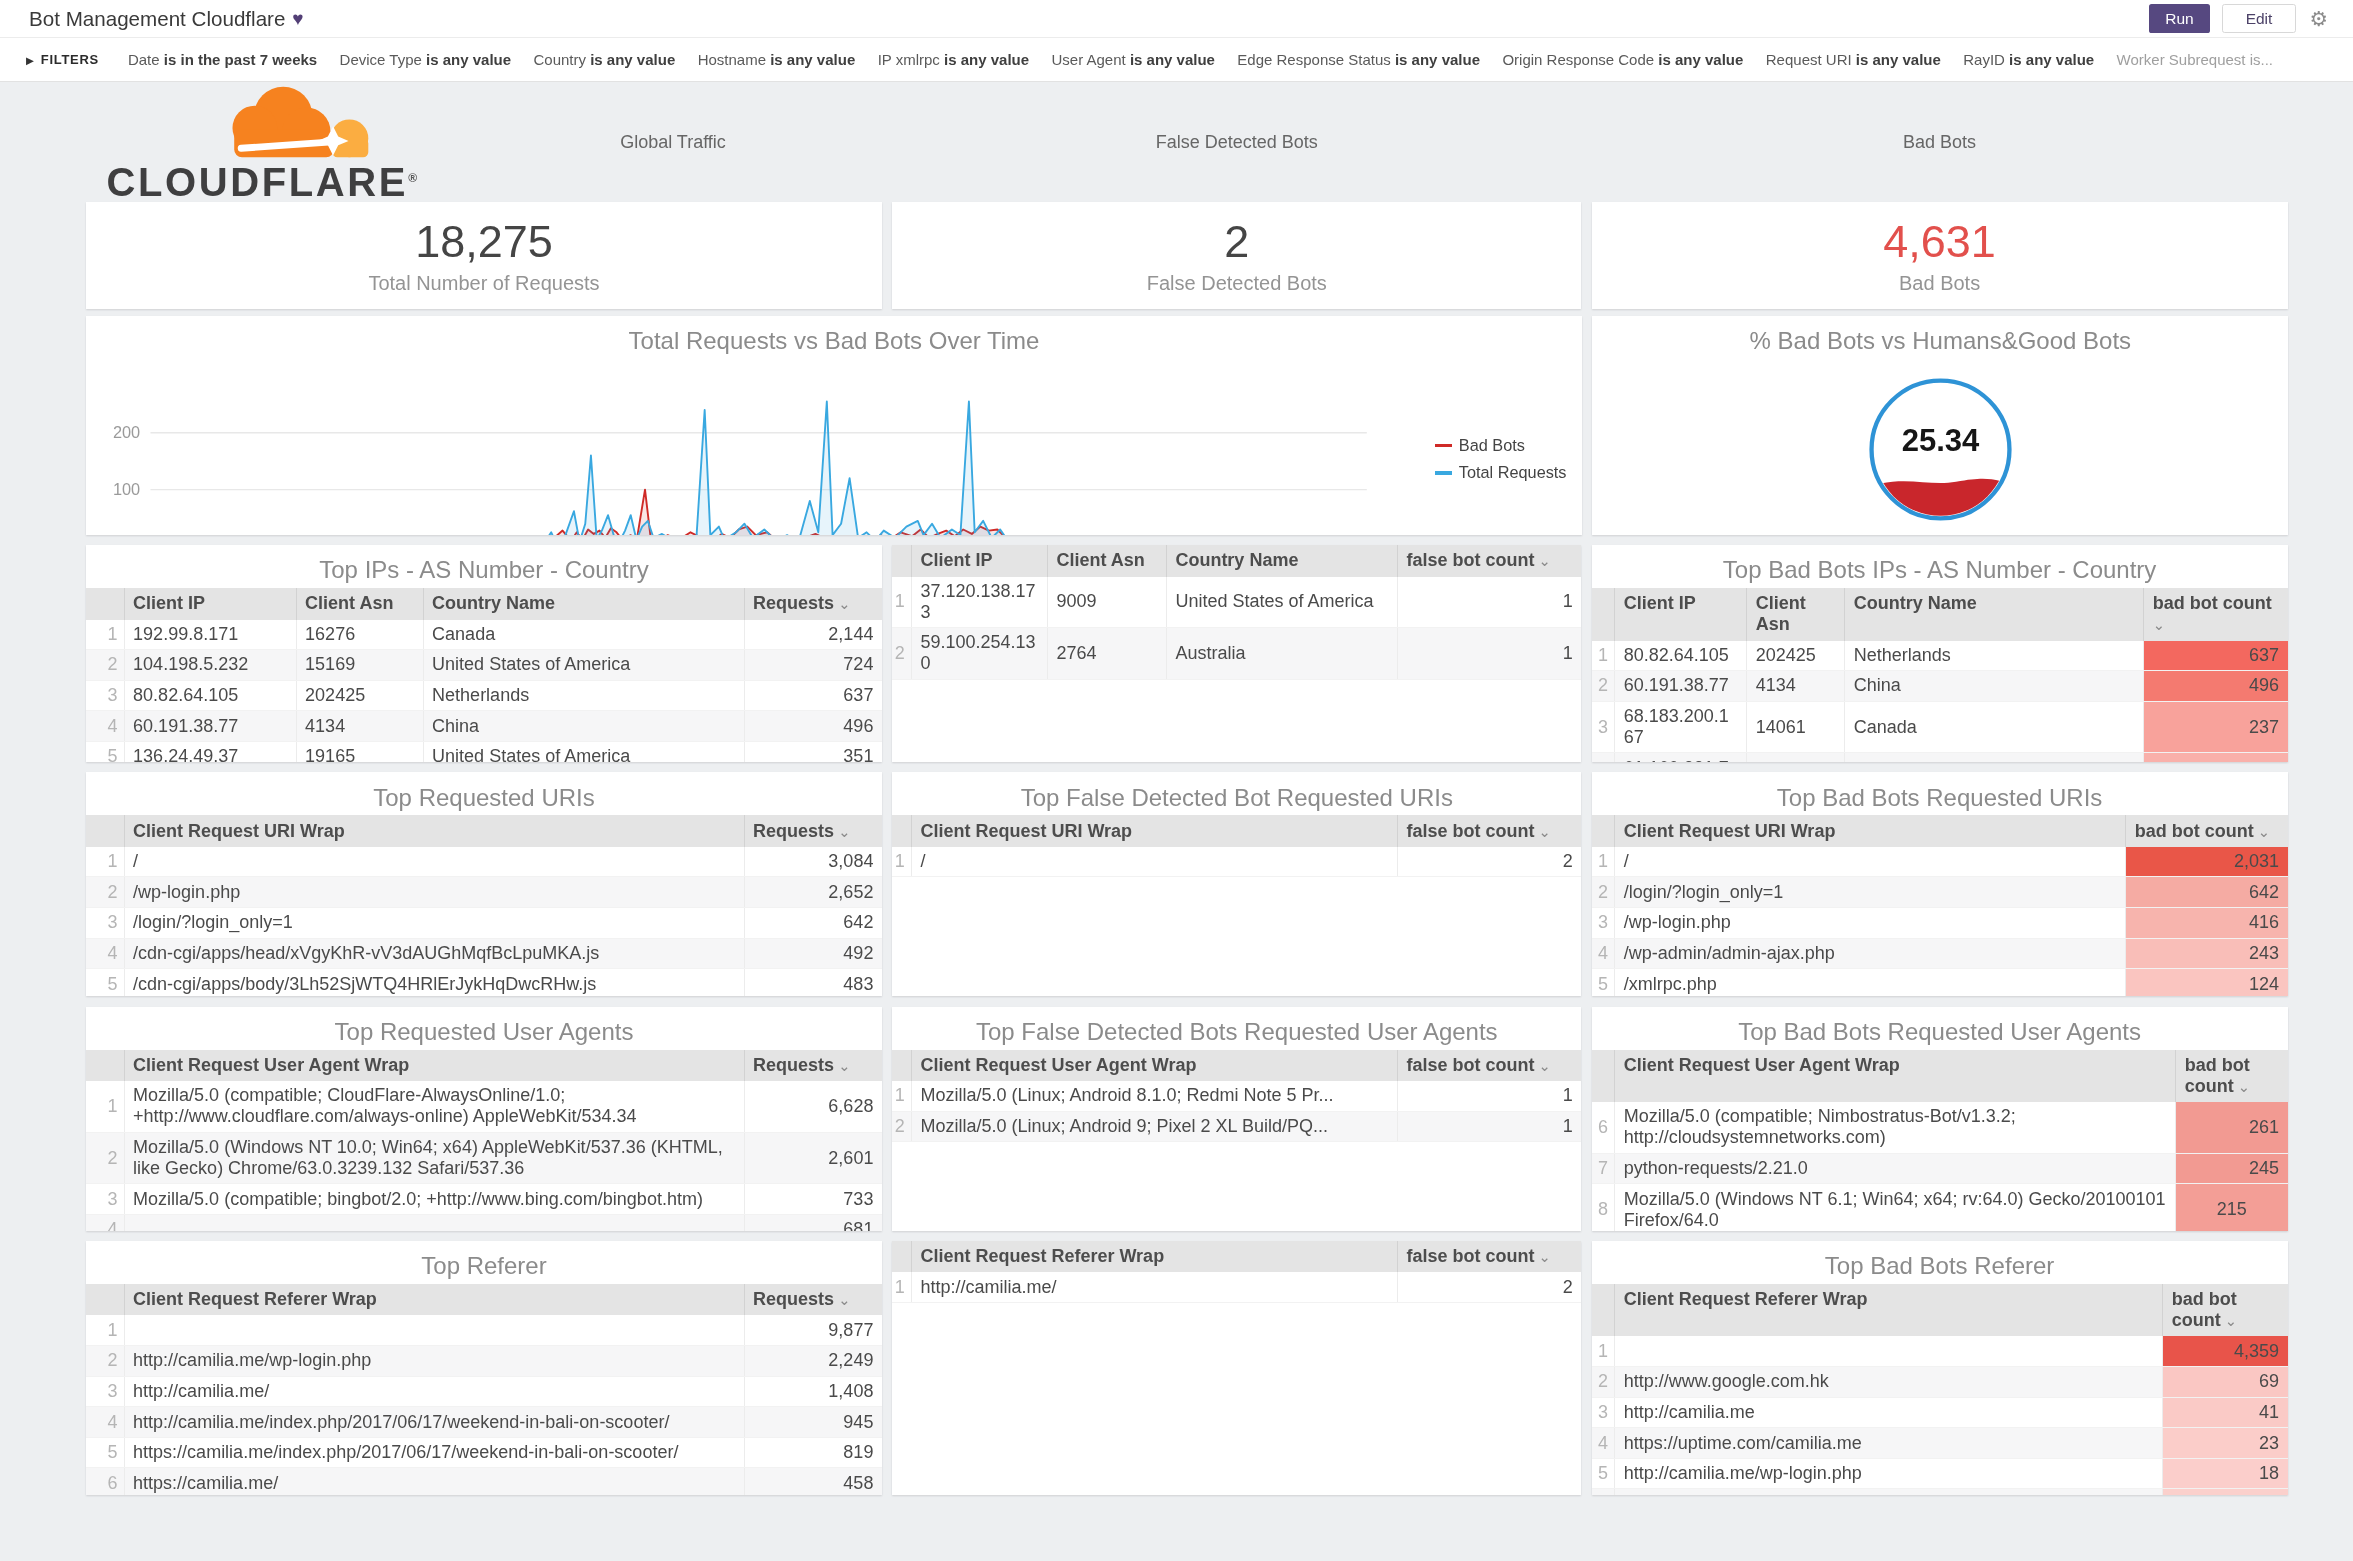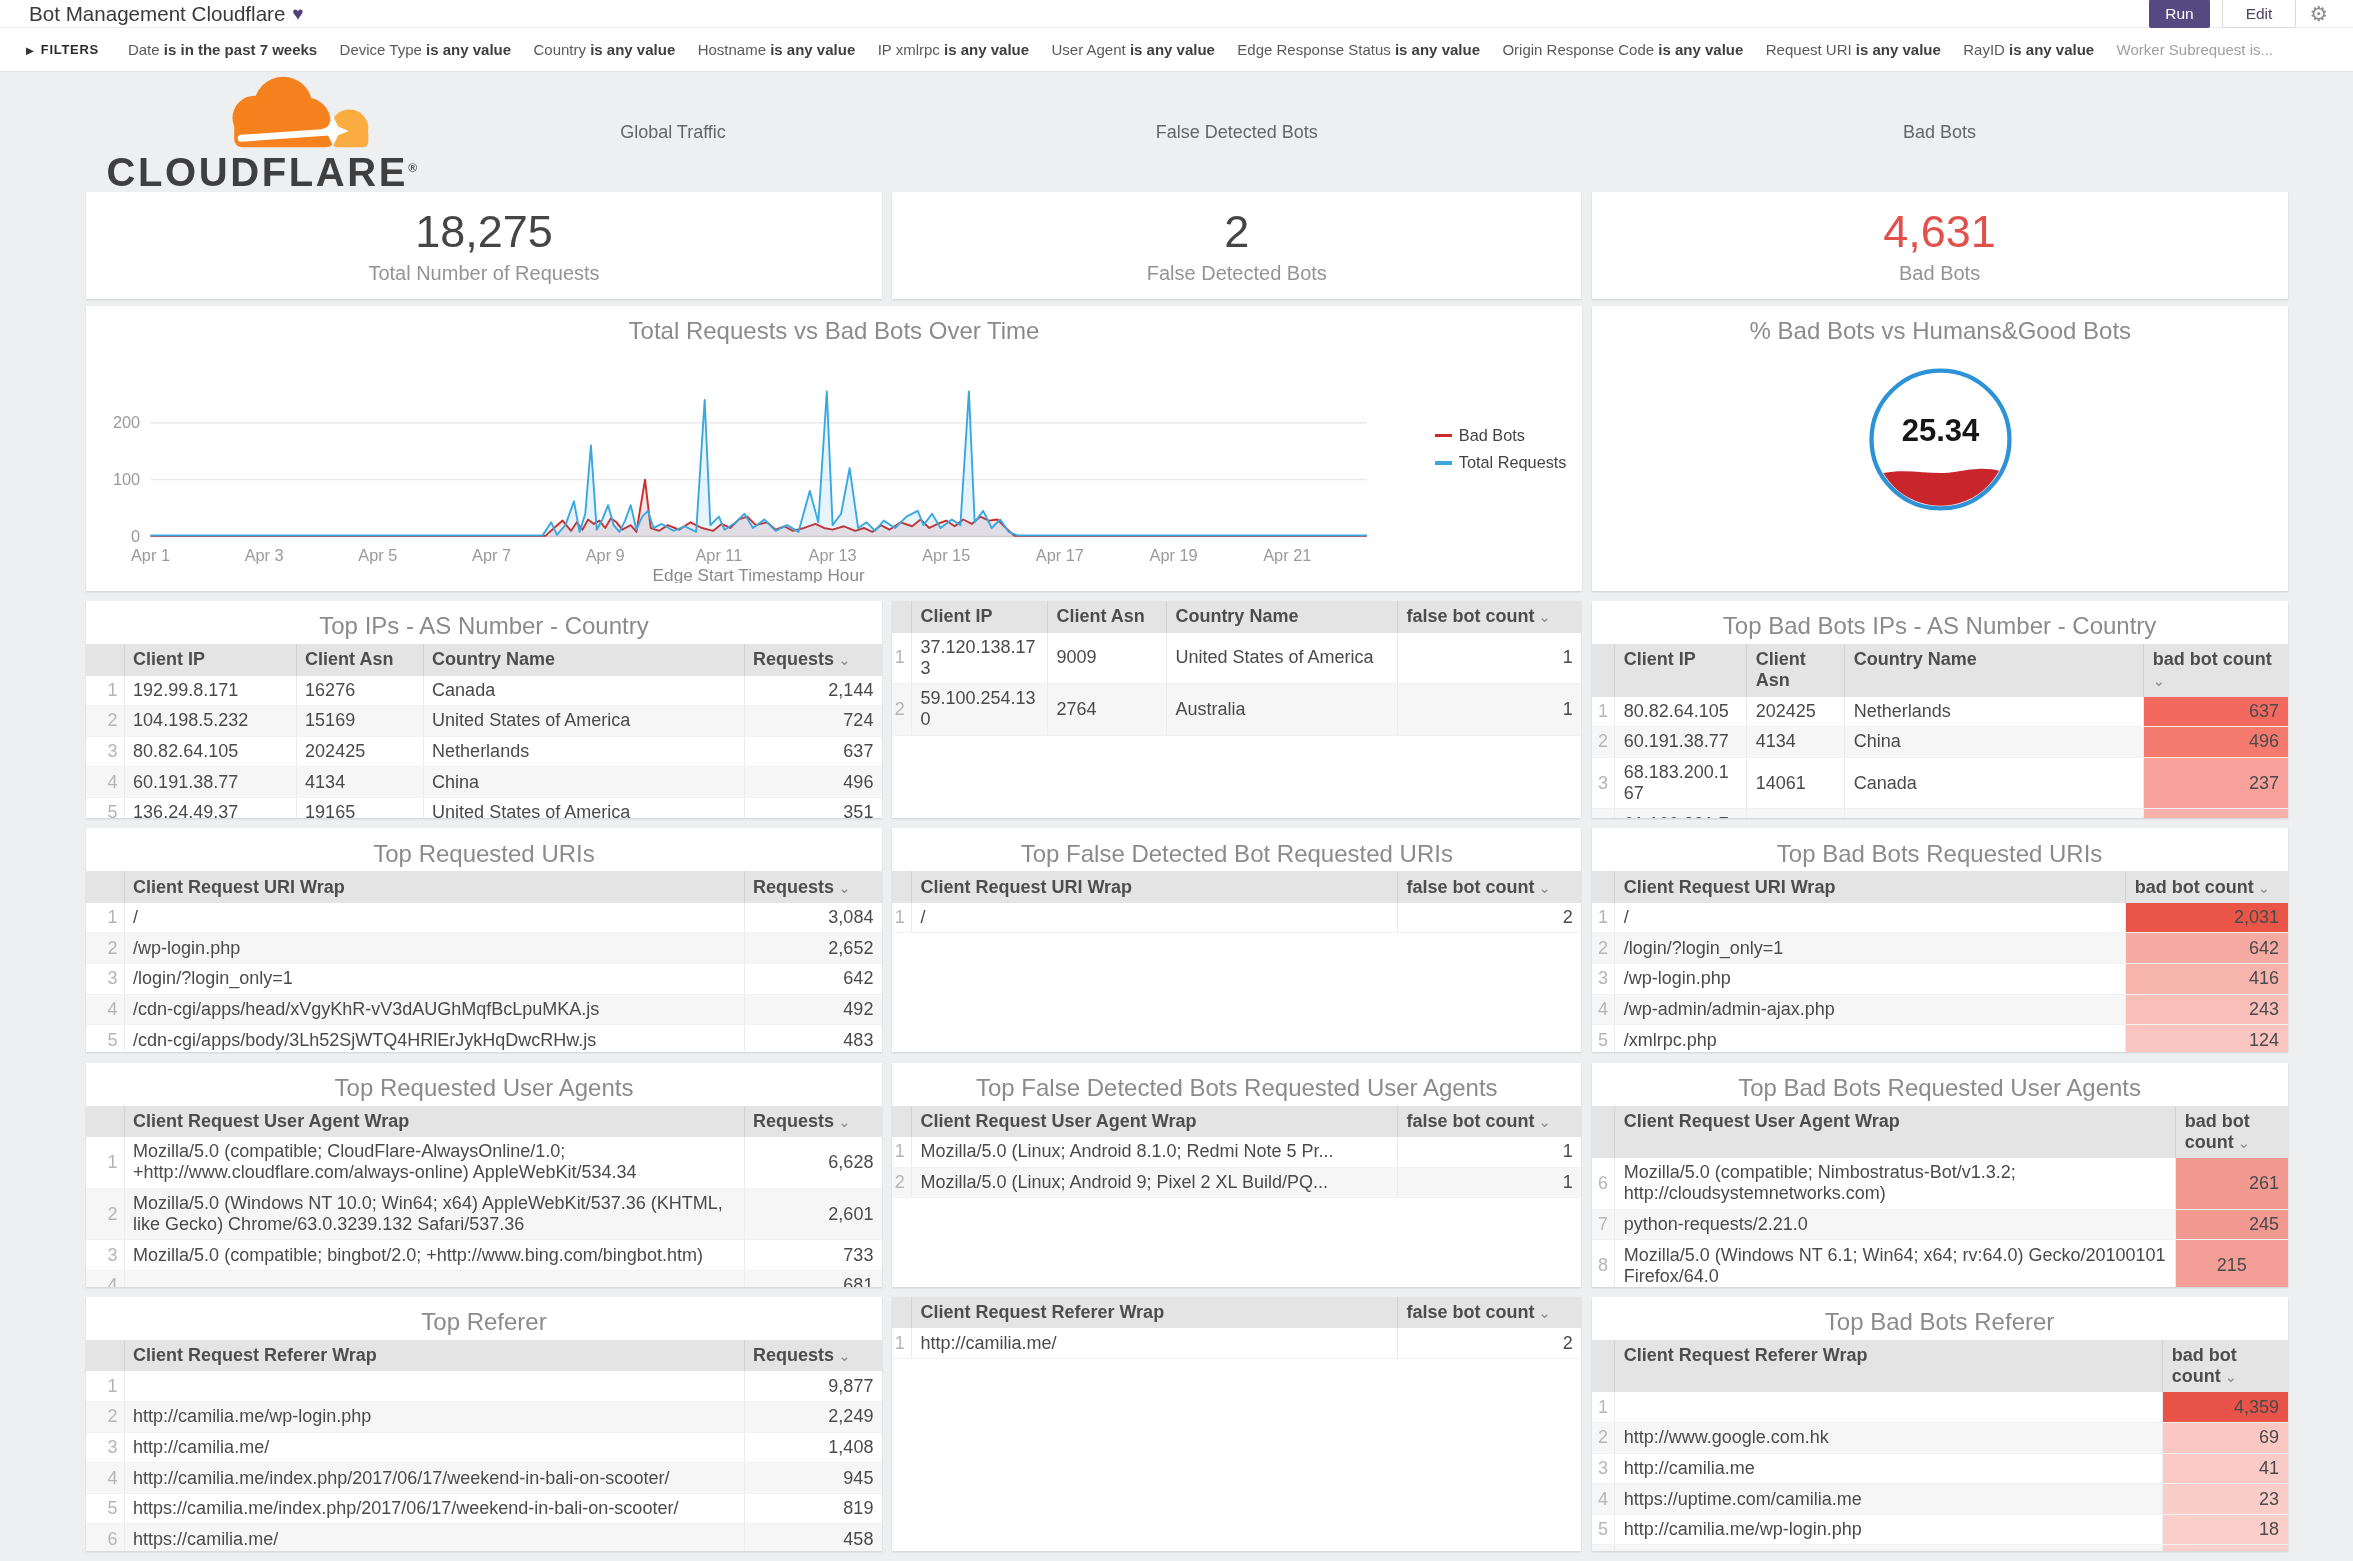--- a/index.html
+++ b/index.html
@@ -1,21 +1,21 @@
 <!DOCTYPE html>
 <html style="font-size:13.8px"><head>
 <meta charset="utf-8">
 <style>
   * { margin:0; padding:0; box-sizing:border-box; }
   html,body { width:2354px; height:1561px; overflow:hidden;
     font-family:"Liberation Sans", sans-serif; background:#edeff1; }
   #app { position:relative; width:2354px; height:1561px; }
 
   
-  .topbar { height:28px; background:#fff; display:flex; align-items:center;
+  .topbar { height:38px; background:#fff; display:flex; align-items:center;
     padding:0 26px 0 29px; border-bottom:0.9px solid #ececec; }
   .topbar-title { font-size:20.6px; color:#3a3a3a; }
   .heart { color:#533f76; font-size:19px; margin-left:6.9px; }
   .topbar-spacer { flex:1; }
   .btn { font-size:15.5px; border-radius:2.6px; padding:4.3px 15.5px; cursor:pointer; border:0.9px solid transparent; }
   .btn-run { background:#564880; color:#fff; margin-right:12px; }
   .btn-edit { background:#fff; color:#4c4268; border-color:#d8d8d8; padding:4.3px 22.4px; margin-right:13.8px;text-align:right; }
   .gear { font-size:20.6px; color:#8b8b8b; cursor:pointer; }
 
   
@@ -47,21 +47,21 @@
   .panel { background:#fff; box-shadow:0 0.9px 1.7px rgba(60,64,67,.16); overflow:hidden; position:relative; }
   .panel-title { text-align:center; color:#8b8b8b; font-size:24px; font-weight:400; padding:11.2px 0 6.9px; height:43px; }
 
   
   .kpi-row { height:107px; margin-bottom:6.9px; }
   .kpi { display:flex; flex-direction:column; align-items:center; justify-content:center; }
   .kpi-value { font-size:45px; color:#454545; line-height:1.15; }
   .kpi-label { font-size:20px; color:#949494; margin-top:3.4px; }
 
   
-  .chart-row { height:285px; }
+  .chart-row { height:219px; }
   .legend { position:absolute; right:15.5px; top:120px; }
   .legend-item { display:flex; align-items:center; margin-bottom:8.6px; }
   .legend-swatch { width:17px; height:3.4px; margin-right:6.9px; }
   .legend-label { font-size:16.3px; color:#444; }
 
   .gauge-wrap { display:flex; justify-content:center; }
   .gauge-num { font-size:36px; font-weight:bold; fill:#161616; }
 
   
   .tbl-row { height:217px; }

